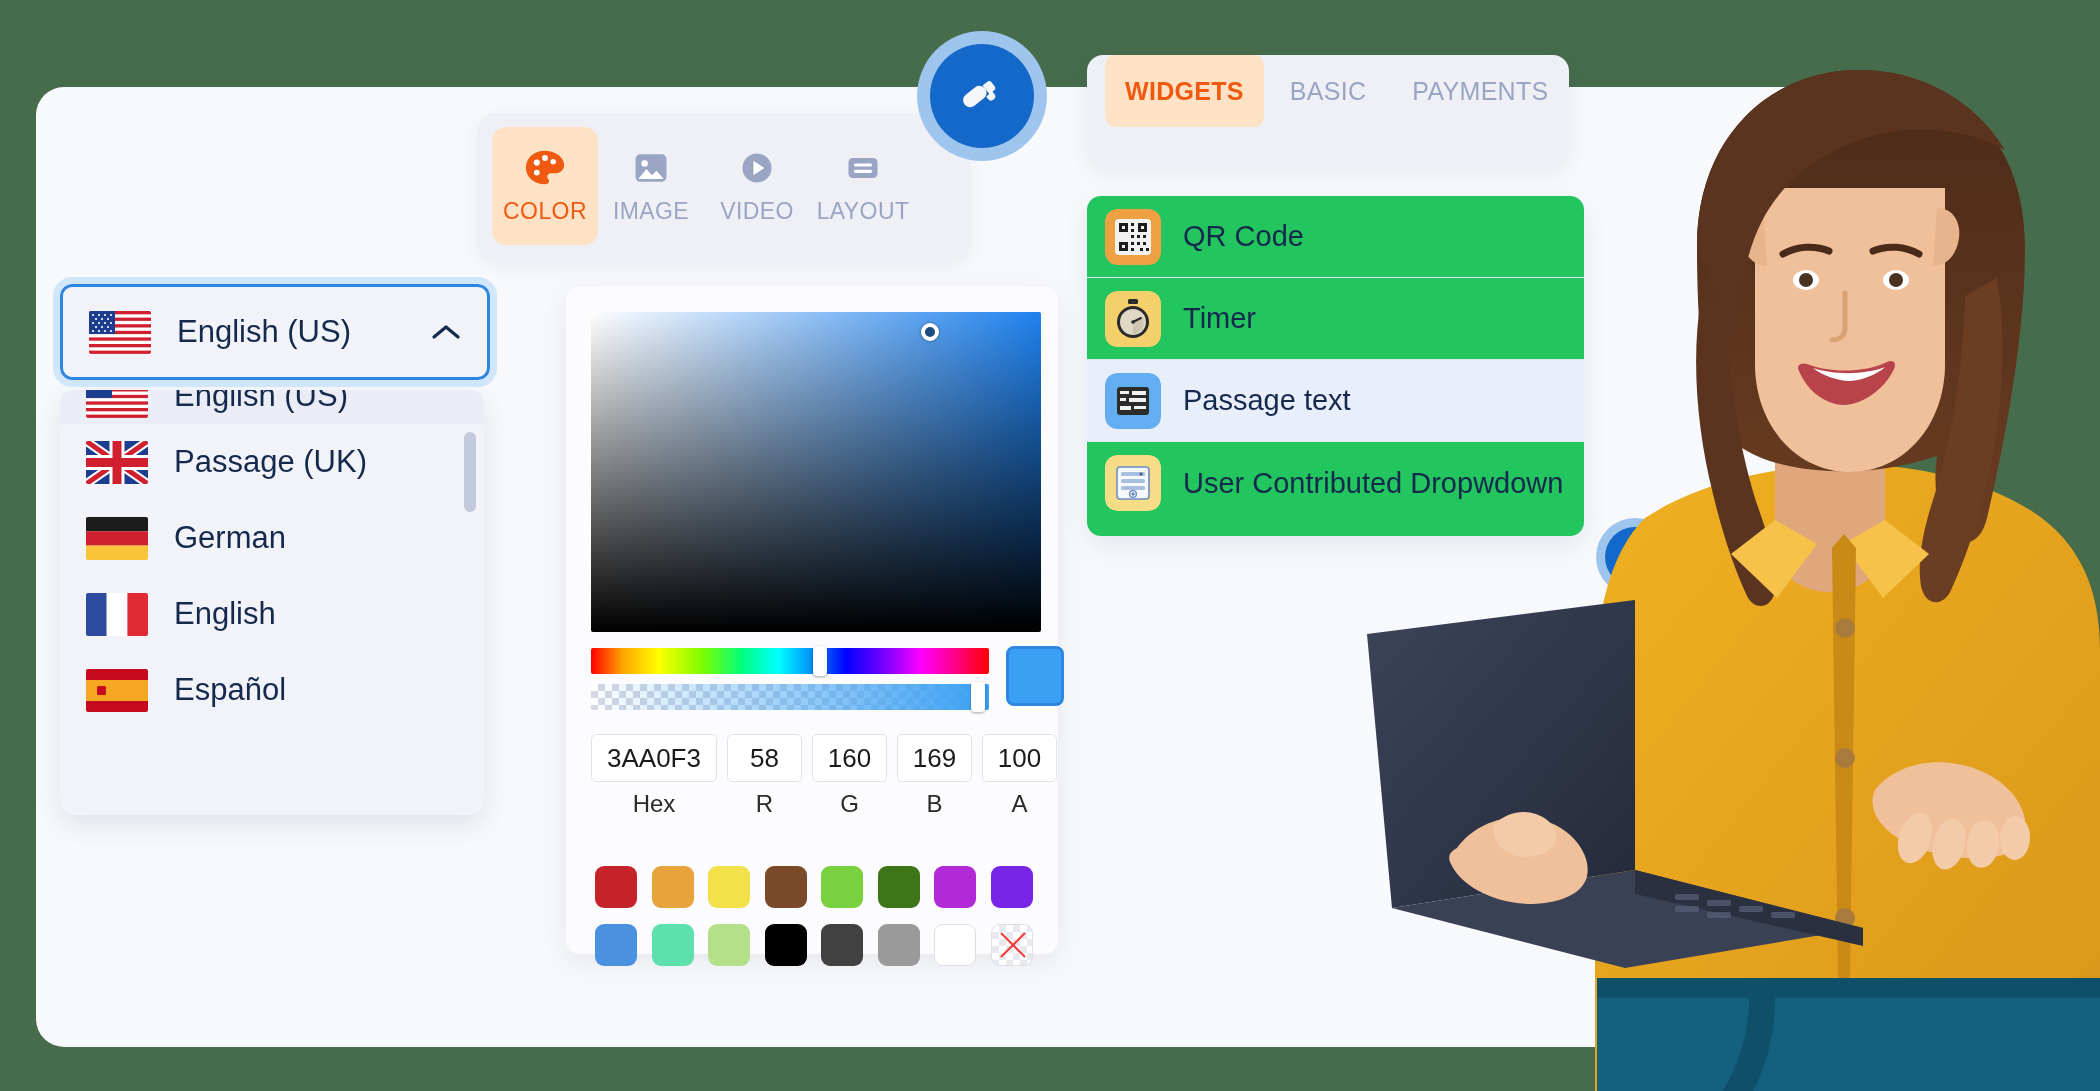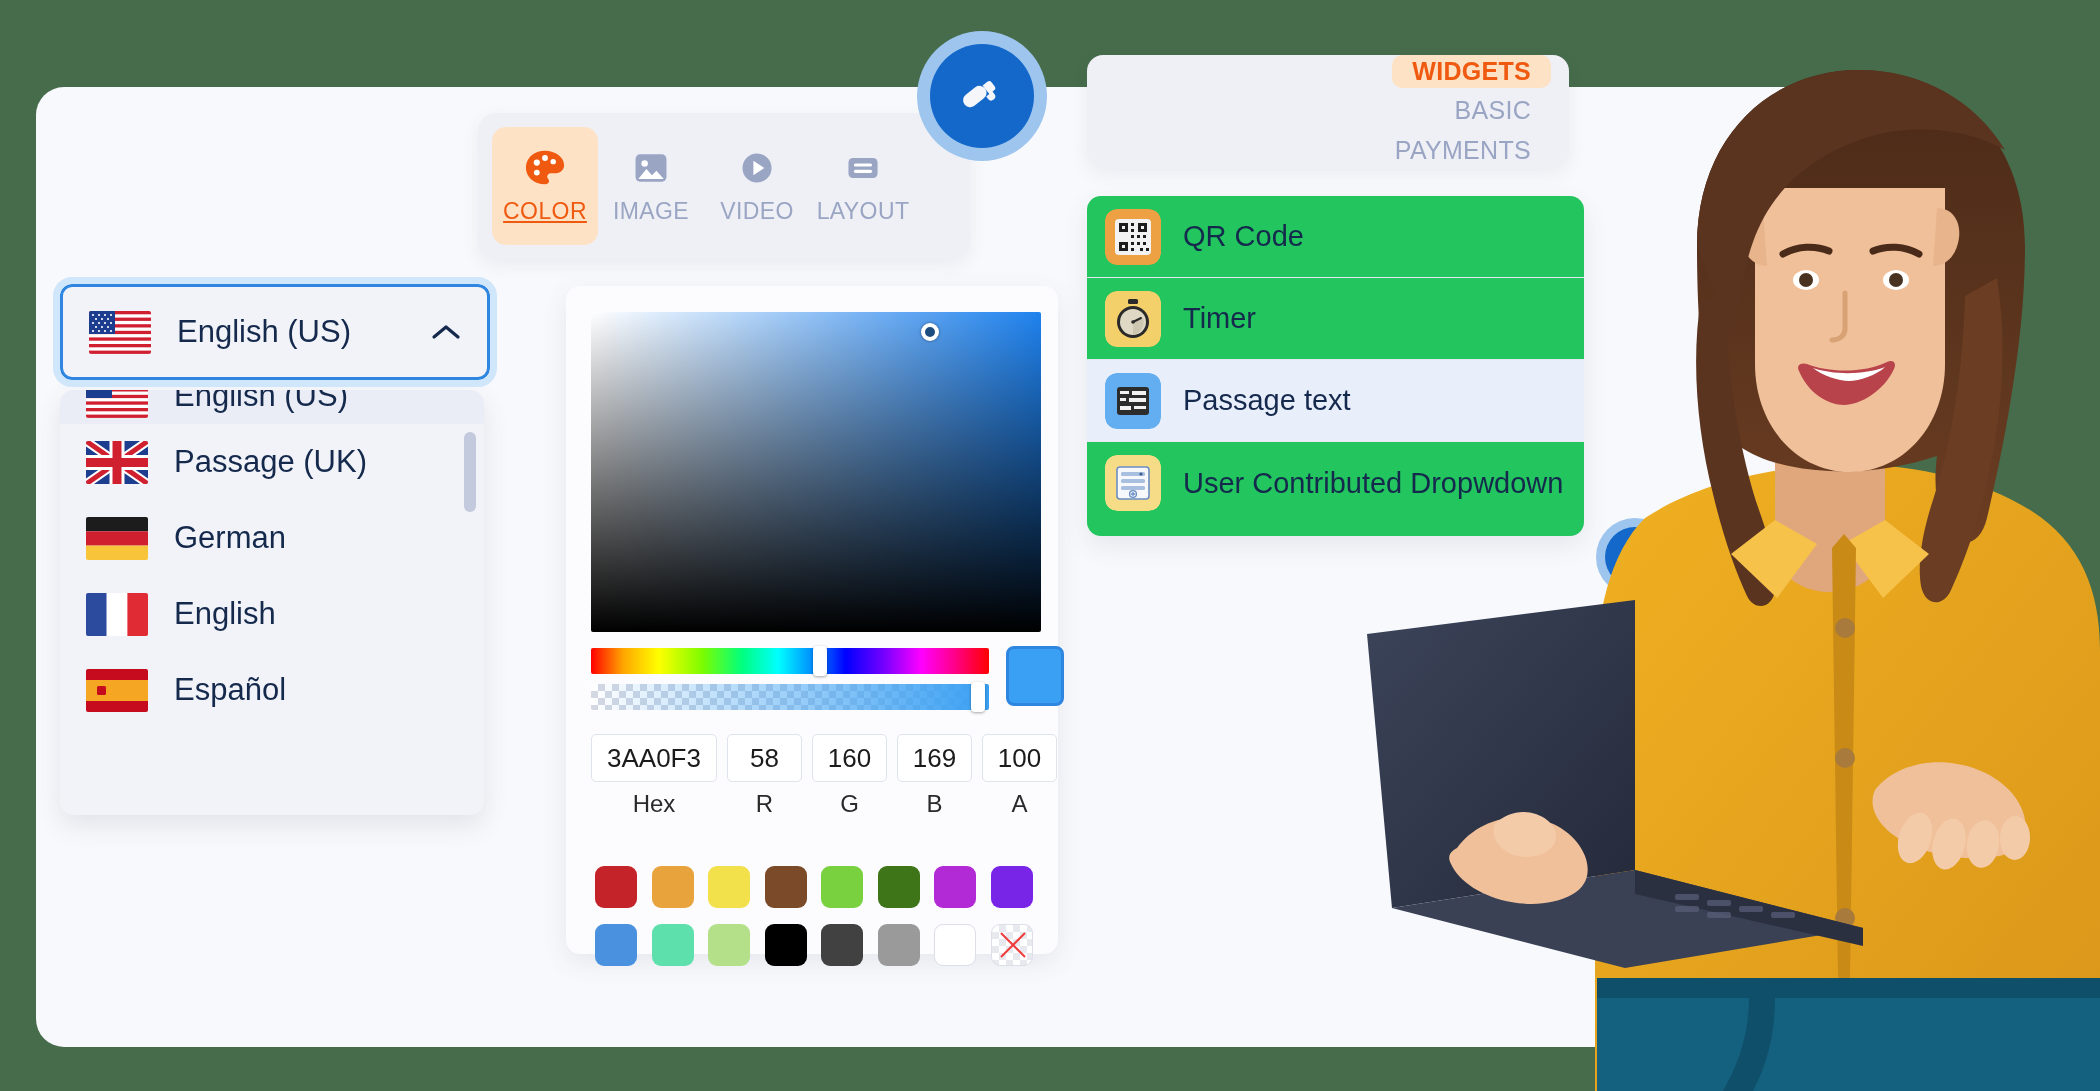--- a/index.html
+++ b/index.html
@@ -37,21 +37,21 @@
     border-radius: 14px;
     display: flex; flex-direction: column;
     align-items: center; justify-content: center;
     gap: 10px; cursor: pointer;
   }
   .tool.active { background: #fde2c6; }
   .tool-label {
     font-size: 23px; letter-spacing: .4px;
     color: #9aa5c4; font-weight: 400;
   }
-  .tool.active .tool-label { color: #ef5a10; text-decoration: underline; }
+  .tool.active .tool-label { color: #ef5a10; }
   .tool-ico { width: 46px; height: 40px; display: block; }
 
   
   .roller-btn {
     position: absolute;
     left: 917px; top: 31px;
     width: 130px; height: 130px;
     border-radius: 50%;
     background: #9ec5ee;
     display: flex; align-items: center; justify-content: center;
@@ -212,23 +212,22 @@
     width:34px; height:2px; background:#ef3d3d;
   }
   .swatch.none::before { transform: rotate(45deg); }
   .swatch.none::after  { transform: rotate(-45deg); }
 
   
   .wtabs {
     position: absolute; left: 1087px; top: 55px;
     width: 482px; height: 112px;
     background: #eef0f6; border-radius: 16px;
-    display: flex; align-items: flex-end; padding: 0 18px; gap: 6px;
+    display: flex; align-items: flex-start; padding: 0 18px; gap: 6px;
     box-shadow: 0 6px 18px rgba(70,80,110,.08);
-    flex-direction: column;
   }
   .wtab {
     height: 72px; border-radius: 10px; padding: 0 20px;
     display: flex; align-items: center;
     font-size: 25px; letter-spacing: .3px; color: #9aa5c4;
     cursor: pointer;
   }
   .wtab.active { background: #fde2c6; color: #ef5a10; font-weight: bold; }
 
   .wlist {

